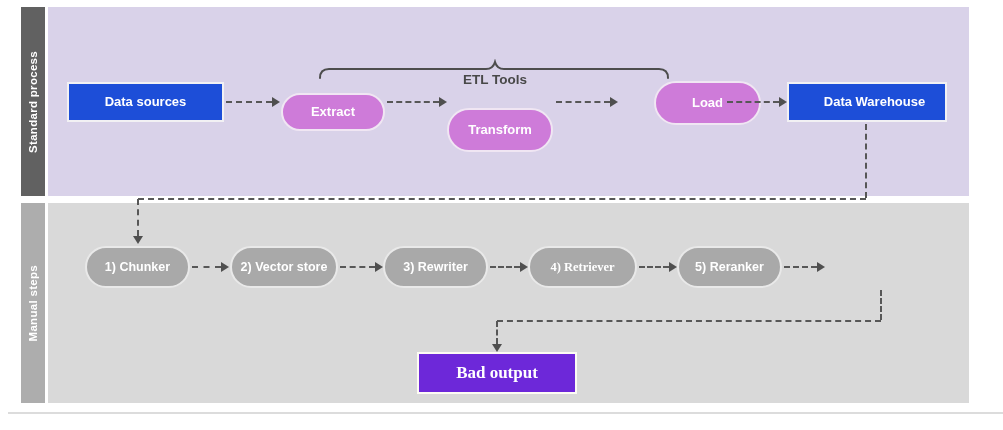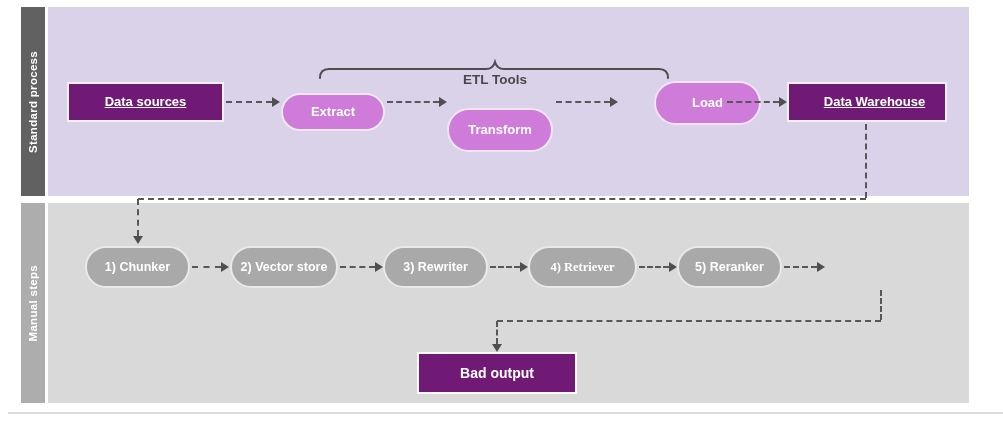--- a/index.html
+++ b/index.html
@@ -40,42 +40,42 @@
     position: absolute;
     display: flex;
     align-items: center;
     justify-content: center;
     text-align: center;
     color: #ffffff;
     font-weight: bold;
     line-height: 1.18;
   }
   .rect-node {
-    background: #701a75;
+    background: #1d4ed8;
     border: 2px solid #f2f1f4;
     font-size: 13px;
-    text-decoration: underline;
   }
   .etl-pill {
     background: #ce7bd9;
     border: 2px solid #f0e6f3;
     border-radius: 22px;
     font-size: 13px;
   }
   .gray-pill {
     background: #a9a9a9;
     border: 2px solid #e9e9e9;
     border-radius: 21px;
     font-size: 12.5px;
     padding: 0 8px;
   }
   .yellow-node {
-    background: #701a75;
+    background: #6d28d9;
     border: 2px solid #fdfbf4;
-    font-size: 14px;
+    font-size: 17px;
+    font-family: Liberation Serif, serif;
   }
 
   #node-data-sources  { left: 67px;  top: 82px; width: 157px; height: 40px; }
   #node-extract       { left: 281px; top: 81px; width: 104px; height: 38px; margin-top: 12px; }
   #node-transform     { left: 447px; top: 81px; width: 106px; height: 44px; margin-top: 27px; }
   #node-load          { left: 654px; top: 81px; width: 107px; height: 44px; }
   #node-data-warehouse{ left: 787px; top: 82px; width: 160px; height: 40px; padding-left: 15px; }
 
   #node-chunker      { left: 85px;  top: 246px; width: 105px; height: 42px; }
   #node-vector-store { left: 230px; top: 246px; width: 108px; height: 42px; }

